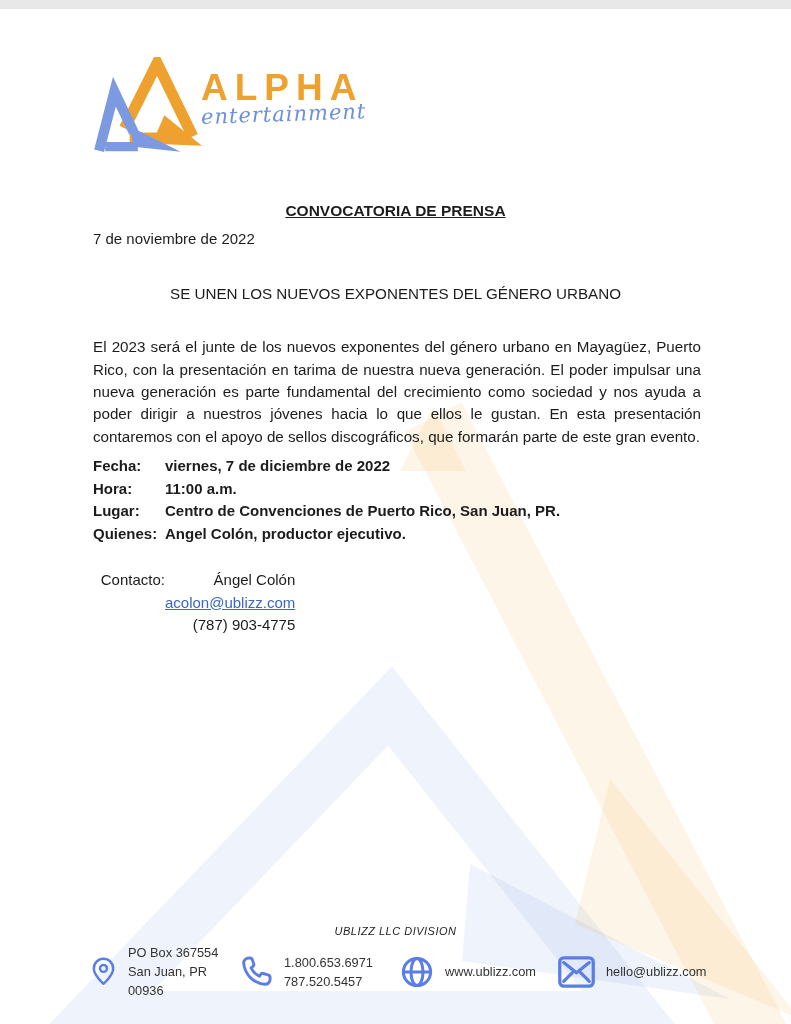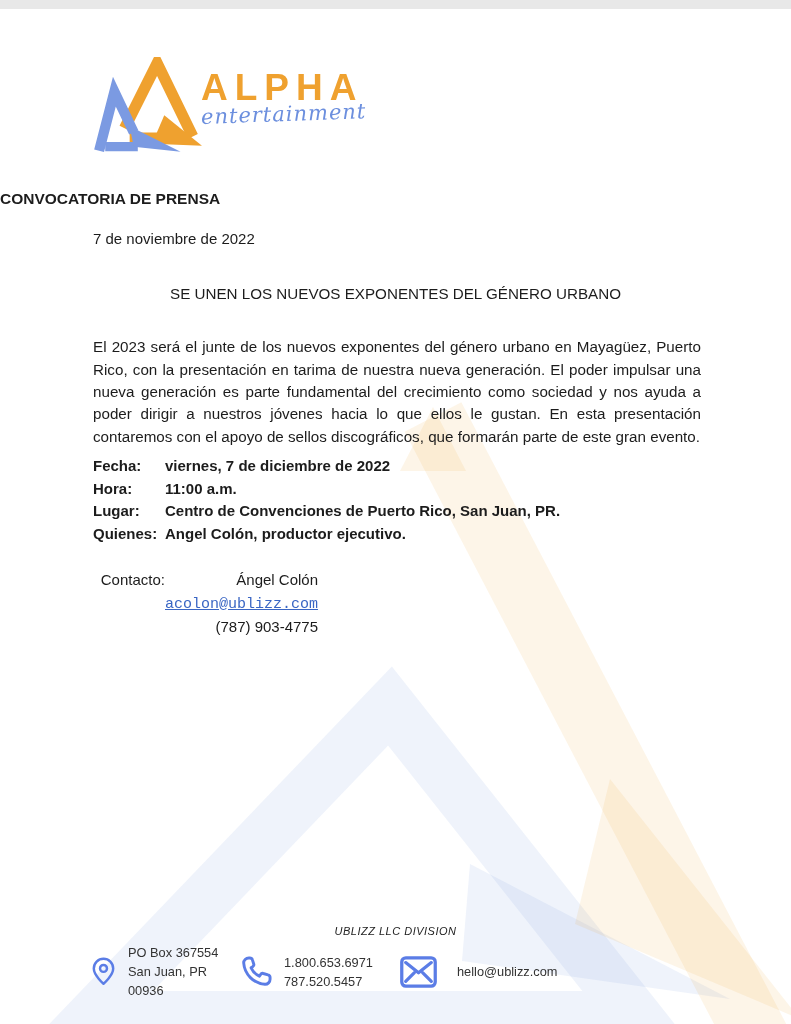--- a/index.html
+++ b/index.html
@@ -11,44 +11,44 @@
   
   .watermark{position:absolute;inset:0;z-index:0;pointer-events:none;}
   
   .logo{position:absolute;top:48px;left:93px;display:flex;align-items:flex-start;z-index:2;}
   .logo-mark{width:112px;height:102px;}
   .logo-text{margin-left:-4px;margin-top:12px;}
   .brand{font-size:37px;font-weight:800;letter-spacing:7px;color:#EFA12F;line-height:1;}
   .tagline{font-family:"DejaVu Serif", serif;font-style:italic;font-size:21px;color:#6C8FDE;
            text-align:right;margin-top:-4px;transform:rotate(-2deg);letter-spacing:1px;}
   
-  .doc-title{position:absolute;top:181px;left:0;width:100%;text-align:left;
-             font-size:15.5px;font-weight:bold;z-index:2;}
+  .doc-title{position:absolute;top:193px;left:0;width:100%;text-align:center;
+             font-size:15.5px;font-weight:bold;z-index:2;text-decoration:underline;}
   .doc-date{position:absolute;top:221px;left:93px;font-size:15px;z-index:2;}
   .doc-headline{position:absolute;top:276px;left:0;width:100%;text-align:center;
                 font-size:15.2px;font-weight:normal;z-index:2;}
   .doc-body{position:absolute;top:312px;left:93px;width:608px;font-size:15.2px;
             line-height:22.4px;text-align:justify;z-index:2;}
   .details{position:absolute;top:446px;left:93px;display:grid;
            grid-template-columns:72px auto;font-size:15px;font-weight:bold;
            line-height:22.5px;z-index:2;}
   .contact{position:absolute;top:560px;left:93px;display:grid;
            grid-template-columns:72px auto;font-size:15px;line-height:22.5px;z-index:2;text-align:right;}
-  .email-link{color:#3A66C4;text-decoration:underline;cursor:pointer;font-family:Liberation Mono, monospace;}
+  .email-link{color:#3A66C4;text-decoration:underline;cursor:pointer;}
   
   .footer-division{position:absolute;top:916px;left:0;width:100%;text-align:center;
                    font-style:italic;font-size:11px;color:#222;letter-spacing:0.5px;z-index:2;}
   .footer-items{position:absolute;top:934px;left:88px;width:660px;display:flex;z-index:2;}
   .footer-item{display:flex;align-items:center;}
   .footer-item .fi-icon{flex:0 0 auto;margin-right:9px;display:flex;align-items:center;}
   .footer-item .fi-text{font-size:12.8px;line-height:1.5;color:#333;}
   .fi-1{width:150px;}
   .fi-2{width:160px;}
   .fi-3{width:158px;}
-  .fi-4{width:180px;gap:9px;}
+  .fi-4{width:180px;}
 </style>
 </head>
 <body>
 
 <div class="page">
 
   <svg class="watermark" viewBox="0 0 791 1024" width="791" height="1024" aria-hidden="true">
 
     <polygon points="390,697 92,1008 636,1008" fill="none" stroke="#7B9AE2" stroke-opacity="0.12" stroke-width="52"></polygon>
     <path d="M470 855 L730 990 L462 952 Z" fill="#7B9AE2" fill-opacity="0.12"></path>
@@ -125,20 +125,30 @@
         <svg width="37" height="37" viewBox="0 0 24 24" fill="none" stroke="#5B7DE6" stroke-width="1.9" stroke-linecap="round" stroke-linejoin="round">
           <path d="M7 3.2 C5.2 3.2 3.6 4.7 3.7 6.5 C4.2 13.8 10.2 19.8 17.5 20.3 C19.3 20.4 20.8 18.8 20.8 17 L20.8 15.9 C20.8 15.1 20.3 14.4 19.5 14.2 L16.4 13.3 C15.8 13.1 15.1 13.3 14.7 13.9 L13.9 15 C11.5 13.9 9.6 12 8.5 9.6 L9.6 8.8 C10.2 8.4 10.4 7.7 10.2 7.1 L9.3 4.3 C9.1 3.6 8.4 3.2 7.7 3.2 Z"></path>
         </svg>
       </span>
       <span class="fi-text">
         <span>1.800.653.6971</span><br>
         <span>787.520.5457</span>
       </span>
     </div>
 
+    <div class="footer-item fi-3">
+      <span class="fi-icon">
+        <svg width="38" height="38" viewBox="0 0 24 24" fill="none" stroke="#5B7DE6" stroke-width="1.9" stroke-linecap="round" stroke-linejoin="round">
+          <circle cx="12" cy="12" r="8.6"></circle>
+          <ellipse cx="12" cy="12" rx="3.8" ry="8.6"></ellipse>
+          <path d="M3.4 12 L20.6 12"></path>
+        </svg>
+      </span>
+      <span class="fi-text">www.ublizz.com</span>
+    </div>
 
     <div class="footer-item fi-4">
       <span class="fi-icon">
         <svg width="41" height="36" viewBox="0 0 24 21" fill="none" stroke="#5B7DE6" stroke-width="1.9" stroke-linecap="round" stroke-linejoin="round">
           <rect x="2.2" y="2.2" width="19.6" height="16.6" rx="2.4"></rect>
           <path d="M4.5 5 L12 11 L19.5 5"></path>
           <path d="M4.5 16 L9.6 10.9"></path>
           <path d="M19.5 16 L14.4 10.9"></path>
         </svg>
       </span>

